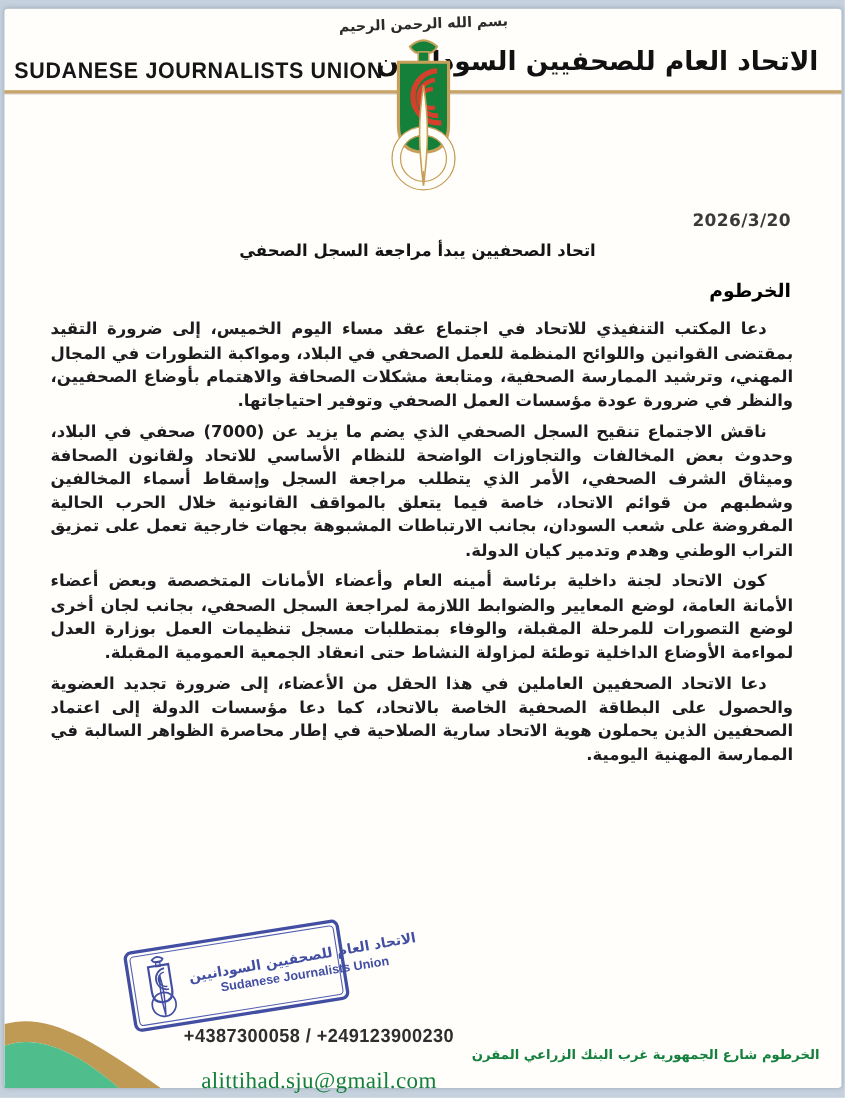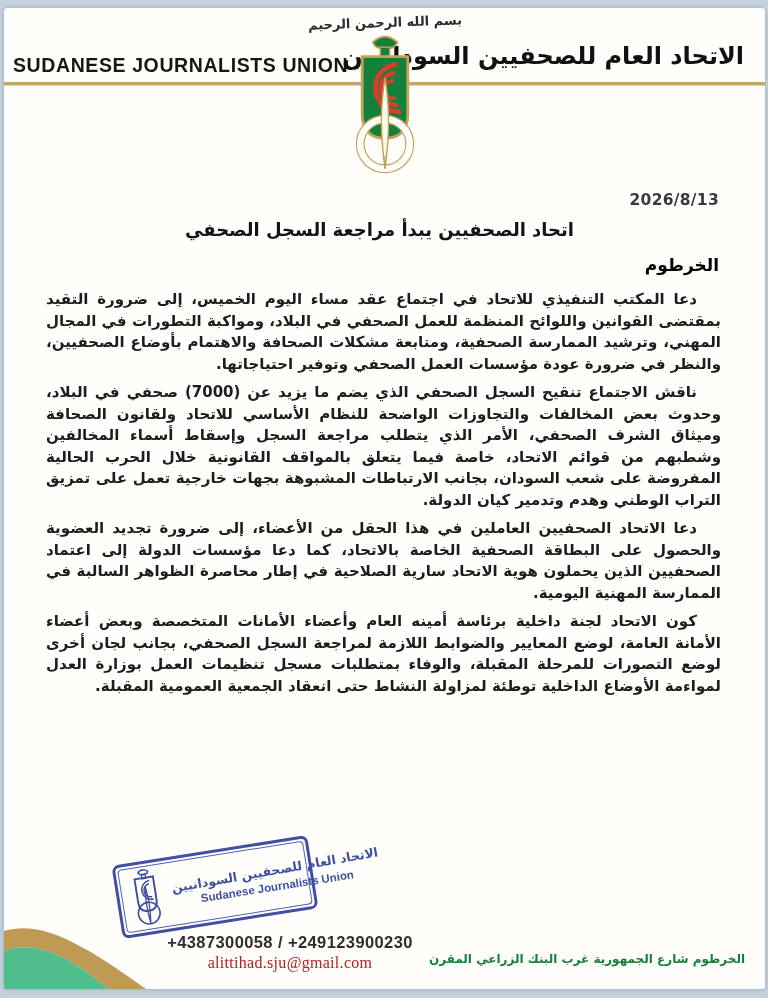--- a/index.html
+++ b/index.html
@@ -39,21 +39,21 @@
     width:96px;height:152px;z-index:3;
   }
   
   .doc-date{
     position:absolute;top:183px;right:46px;
     font-size:15.5px;color:#3a3a3a;font-weight:bold;letter-spacing:.3px;
   }
   .doc-title{
     position:absolute;top:211px;left:0;right:10px;margin:0;
     text-align:center;direction:rtl;
-    font-size:18px;font-weight:bold;color:#141414;
+    font-size:15px;font-weight:bold;color:#141414;
   }
   .dateline{
     position:absolute;top:247px;right:46px;direction:rtl;
     font-size:17px;color:#000000;font-weight:bold;
   }
   .bodytext{
     position:absolute;top:281px;left:42px;right:44px;
     direction:rtl;text-align:justify;
     font-size:15px;line-height:21.5px;color:#1d1d20;font-weight:bold;
   }
@@ -86,21 +86,21 @@
   .contact{
     position:absolute;left:148px;top:925px;width:276px;text-align:center;
   }
   .phones{
     font-family:"Liberation Sans",sans-serif;
     font-weight:bold;font-size:16.5px;color:#2e2e2e;letter-spacing:.4px;
     transform:scaleY(1.05);
   }
   .email{
     font-family:"Liberation Serif",serif;
-    font-size:16px;color:#b91c1c;margin-top:2px;letter-spacing:.3px;
+    font-size:21px;color:#15803d;margin-top:18px;letter-spacing:.3px;
   }
   .address{
     position:absolute;right:20px;top:944px;direction:rtl;
     font-size:12px;font-weight:bold;color:#15803d;
   }
 </style>
 </head>
 <body>
 
 <div class="page">
@@ -124,29 +124,29 @@
 
       <circle cx="50" cy="120" r="30" fill="none" stroke="#c6a05a" stroke-width="1.5"></circle>
       <circle cx="50" cy="120" r="26" fill="none" stroke="#fffefb" stroke-width="7"></circle>
       <circle cx="50" cy="120" r="22" fill="none" stroke="#c6a05a" stroke-width="1.2"></circle>
 
       <path d="M50,50 C45,82 45,108 50,146 C55,108 55,82 50,50 Z" fill="#fffef2" stroke="#c6a05a" stroke-width="1.5"></path>
       <line x1="50" y1="132" x2="50" y2="146" stroke="#c6a05a" stroke-width="1.2"></line>
     </svg>
   </div>
 
-  <div class="doc-date">2026/8/13</div>
+  <div class="doc-date">2026/3/20</div>
   <h1 class="doc-title">اتحاد الصحفيين يبدأ مراجعة السجل الصحفي</h1>
   <div class="dateline">الخرطوم</div>
 
   <div class="bodytext">
     <p>دعا المكتب التنفيذي للاتحاد في اجتماع عقد مساء اليوم الخميس، إلى ضرورة التقيد بمقتضى القوانين واللوائح المنظمة للعمل الصحفي في البلاد، ومواكبة التطورات في المجال المهني، وترشيد الممارسة الصحفية، ومتابعة مشكلات الصحافة والاهتمام بأوضاع الصحفيين، والنظر في ضرورة عودة مؤسسات العمل الصحفي وتوفير احتياجاتها.</p>
     <p>ناقش الاجتماع تنقيح السجل الصحفي الذي يضم ما يزيد عن (7000) صحفي في البلاد، وحدوث بعض المخالفات والتجاوزات الواضحة للنظام الأساسي للاتحاد ولقانون الصحافة وميثاق الشرف الصحفي، الأمر الذي يتطلب مراجعة السجل وإسقاط أسماء المخالفين وشطبهم من قوائم الاتحاد، خاصة فيما يتعلق بالمواقف القانونية خلال الحرب الحالية المفروضة على شعب السودان، بجانب الارتباطات المشبوهة بجهات خارجية تعمل على تمزيق التراب الوطني وهدم وتدمير كيان الدولة.</p>
+    <p>كون الاتحاد لجنة داخلية برئاسة أمينه العام وأعضاء الأمانات المتخصصة وبعض أعضاء الأمانة العامة، لوضع المعايير والضوابط اللازمة لمراجعة السجل الصحفي، بجانب لجان أخرى لوضع التصورات للمرحلة المقبلة، والوفاء بمتطلبات مسجل تنظيمات العمل بوزارة العدل لمواءمة الأوضاع الداخلية توطئة لمزاولة النشاط حتى انعقاد الجمعية العمومية المقبلة.</p>
     <p>دعا الاتحاد الصحفيين العاملين في هذا الحقل من الأعضاء، إلى ضرورة تجديد العضوية والحصول على البطاقة الصحفية الخاصة بالاتحاد، كما دعا مؤسسات الدولة إلى اعتماد الصحفيين الذين يحملون هوية الاتحاد سارية الصلاحية في إطار محاصرة الظواهر السالبة في الممارسة المهنية اليومية.</p>
-    <p>كون الاتحاد لجنة داخلية برئاسة أمينه العام وأعضاء الأمانات المتخصصة وبعض أعضاء الأمانة العامة، لوضع المعايير والضوابط اللازمة لمراجعة السجل الصحفي، بجانب لجان أخرى لوضع التصورات للمرحلة المقبلة، والوفاء بمتطلبات مسجل تنظيمات العمل بوزارة العدل لمواءمة الأوضاع الداخلية توطئة لمزاولة النشاط حتى انعقاد الجمعية العمومية المقبلة.</p>
   </div>
 
   <div class="stamp">
     <svg class="stamp-logo" viewBox="0 0 100 160" aria-hidden="true">
       <path d="M37,13 Q50,1 63,13 Q60,20 50,20 Q40,20 37,13 Z" fill="none" stroke="#32409b" stroke-width="4"></path>
       <rect x="45" y="18" width="10" height="12" fill="none" stroke="#32409b" stroke-width="3"></rect>
       <path d="M26,28 H74 V88 Q74,114 50,114 Q26,114 26,88 Z" fill="none" stroke="#32409b" stroke-width="5"></path>
       <path d="M63,36 A25,25 0 1 0 67,86" fill="none" stroke="#32409b" stroke-width="4"></path>
       <path d="M61,45 A17,17 0 1 0 64,79" fill="none" stroke="#32409b" stroke-width="3.5"></path>
       <circle cx="50" cy="120" r="28" fill="none" stroke="#32409b" stroke-width="4"></circle>

